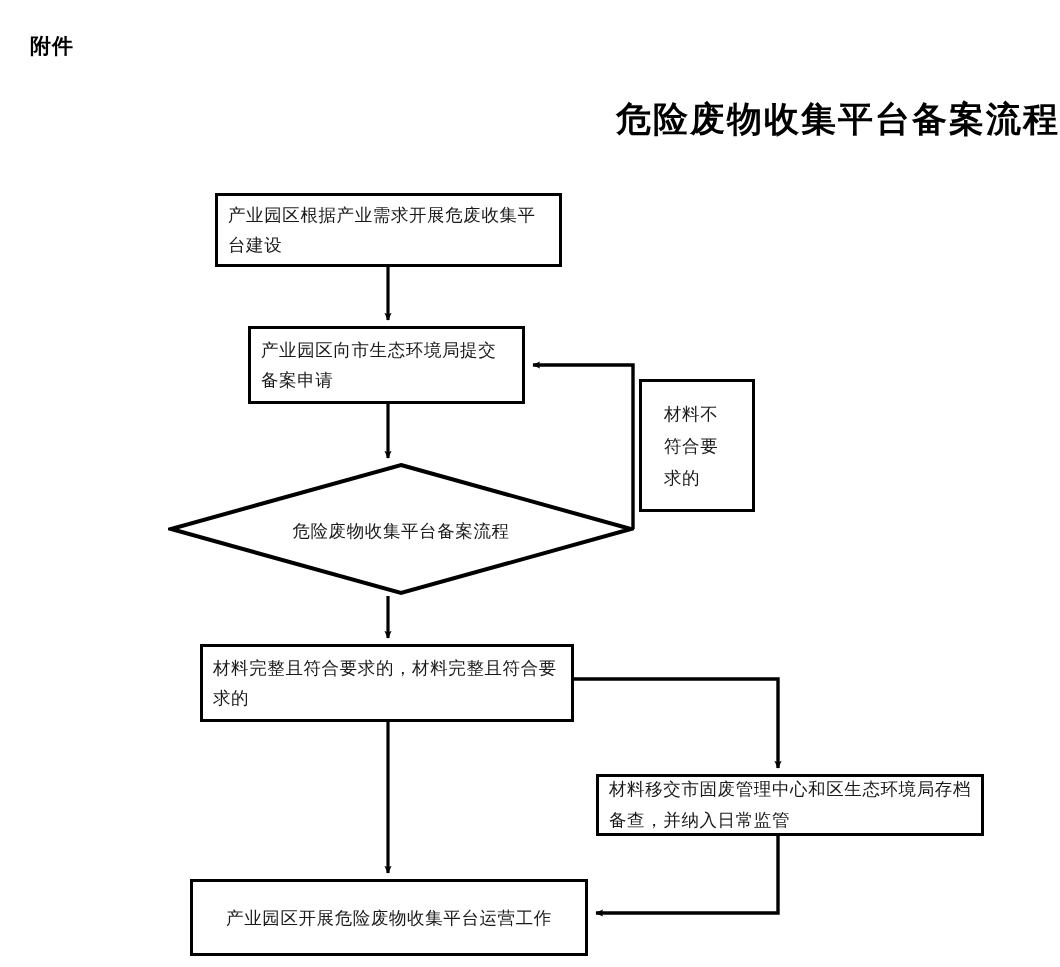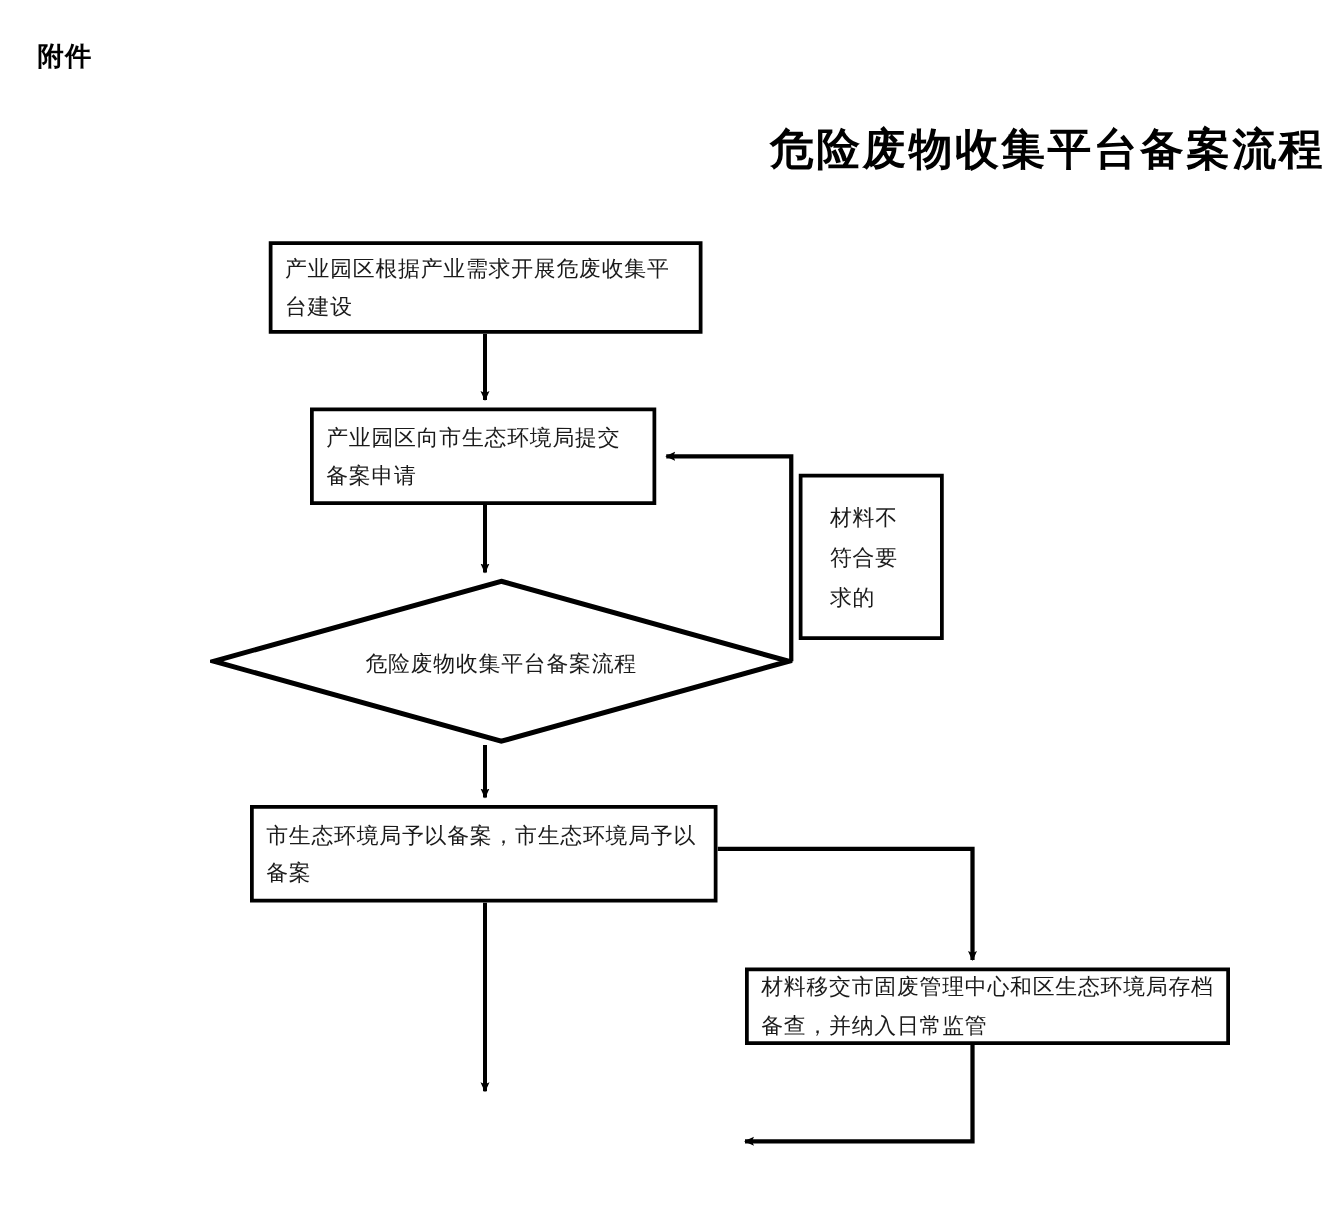--- a/index.html
+++ b/index.html
@@ -184,21 +184,24 @@
     <div class="node-text">
       <span>危险废物收集平台备案流程</span>
     </div>
   </div>
 
   <div class="node" id="node-reject-note">
     <span class="node-text">材料不符合要求的</span>
   </div>
 
   <div class="node" id="node-record">
-    <span class="node-text">市生态环境局予以备案，市生态环境局予以备案</span>
+    <span class="node-text">材料完整且符合要求的，材料完整且符合要求的</span>
   </div>
 
   <div class="node" id="node-archive">
     <span class="node-text">材料移交市固废管理中心和区生态环境局存档备查，并纳入日常监管</span>
   </div>
 
+  <div class="node" id="node-operate">
+    <span class="node-text">产业园区开展危险废物收集平台运营工作</span>
+  </div>
 
 </div>
 
 </body></html>

